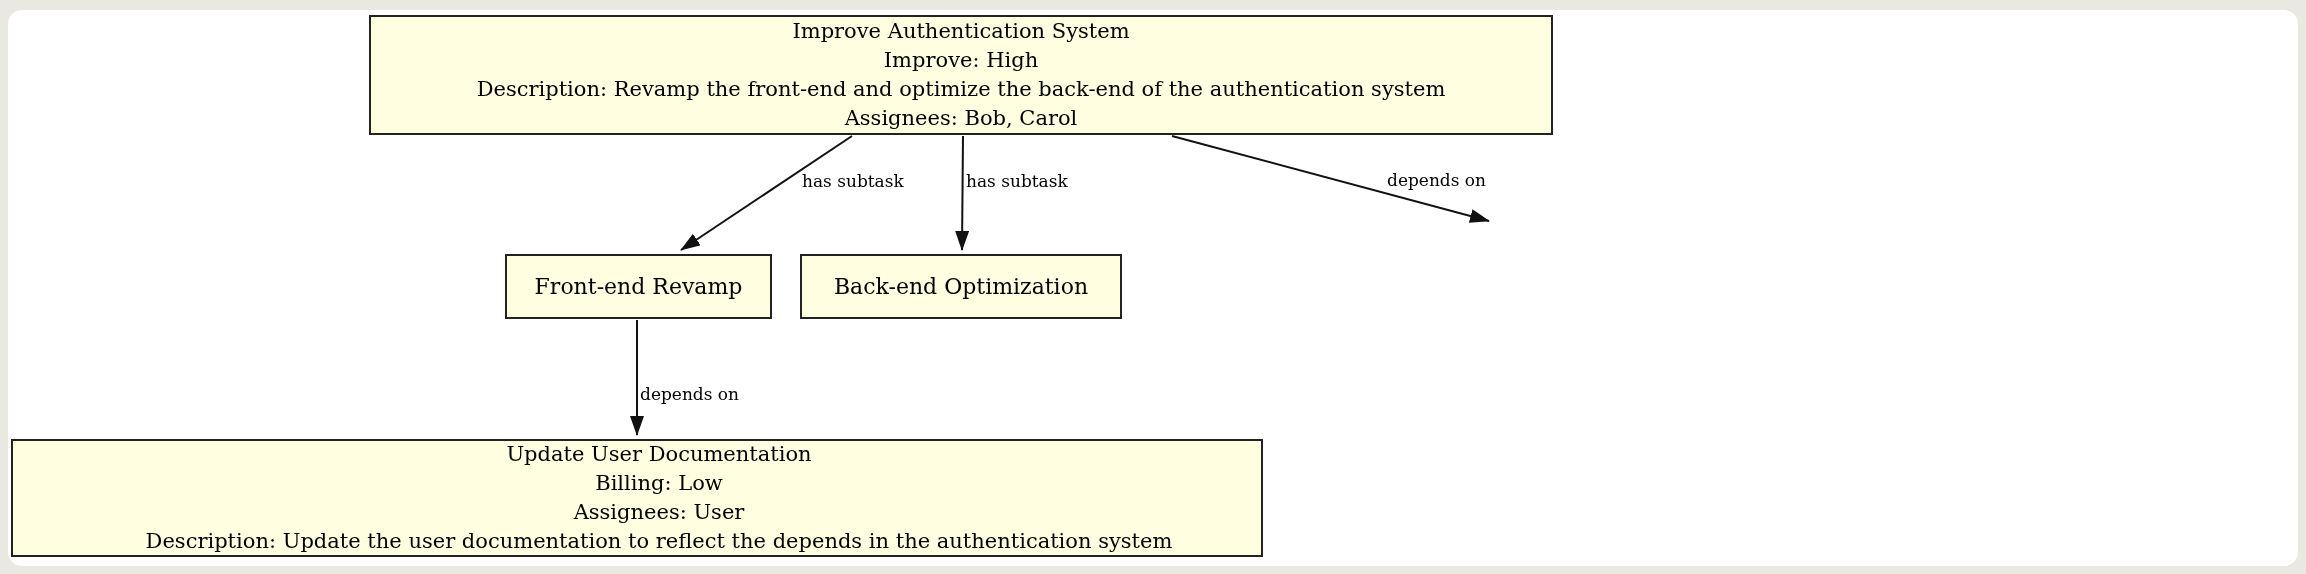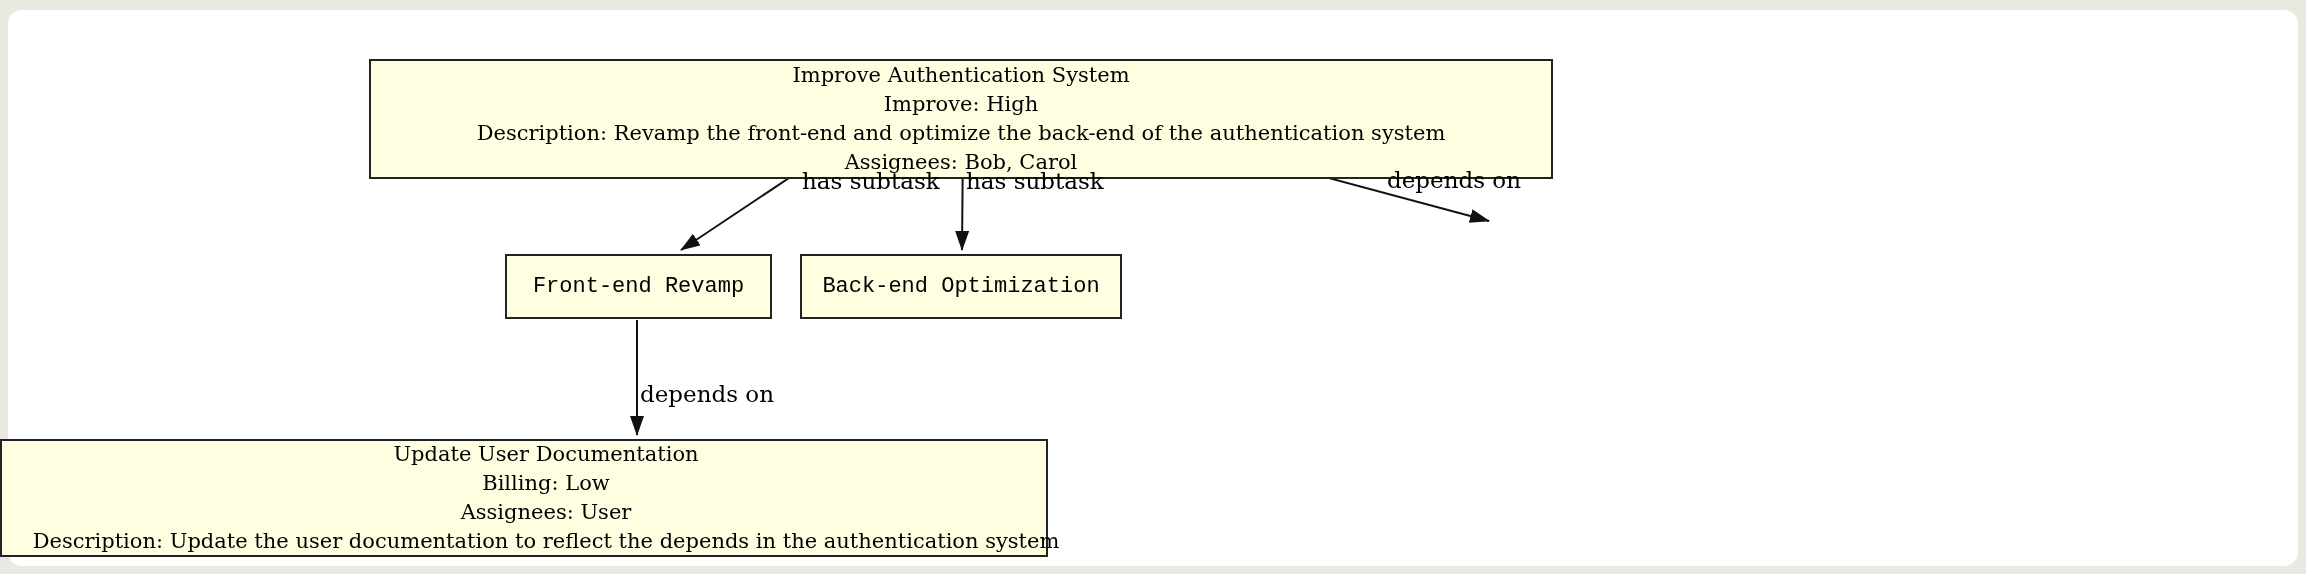--- a/index.html
+++ b/index.html
@@ -35,29 +35,29 @@
     border: 2px solid #222222;
     box-sizing: border-box;
     display: flex;
     flex-direction: column;
     justify-content: center;
     align-items: center;
     text-align: center;
   }
   .node .nline { white-space: nowrap; }
   .node-large { font-size: 21px; line-height: 29px; }
-  .node-small { font-size: 22px; font-family: Liberation Mono, monospace; }
-  #node-improve   { left: 369px;  top: 15px;  width: 1184px; height: 120px; margin-top: 44px; }
+  .node-small { font-size: 22px; }
+  #node-improve   { left: 369px;  top: 15px;  width: 1184px; height: 120px; }
   #node-frontend  { left: 505px;  top: 254px; width: 267px;  height: 65px; }
   #node-backend   { left: 800px;  top: 254px; width: 322px;  height: 65px; }
   #node-integrate { left: 1152px; top: 225px; width: 1138px; height: 121px; }
-  #node-update    { left: 0;   top: 439px; width: 1048px; height: 118px; padding-left: 44px; }
+  #node-update    { left: 11px;   top: 439px; width: 1252px; height: 118px; padding-left: 44px; }
   .edge-label {
     position: absolute;
-    font-size: 23px;
+    font-size: 17px;
     line-height: 26px;
     white-space: nowrap;
   }
   #elabel-0 { left: 802px;  top: 168px; }
   #elabel-1 { left: 966px;  top: 168px; }
   #elabel-2 { left: 1387px; top: 167px; }
   #elabel-3 { left: 640px;  top: 381px; }
 </style>
 </head>
 <body>

